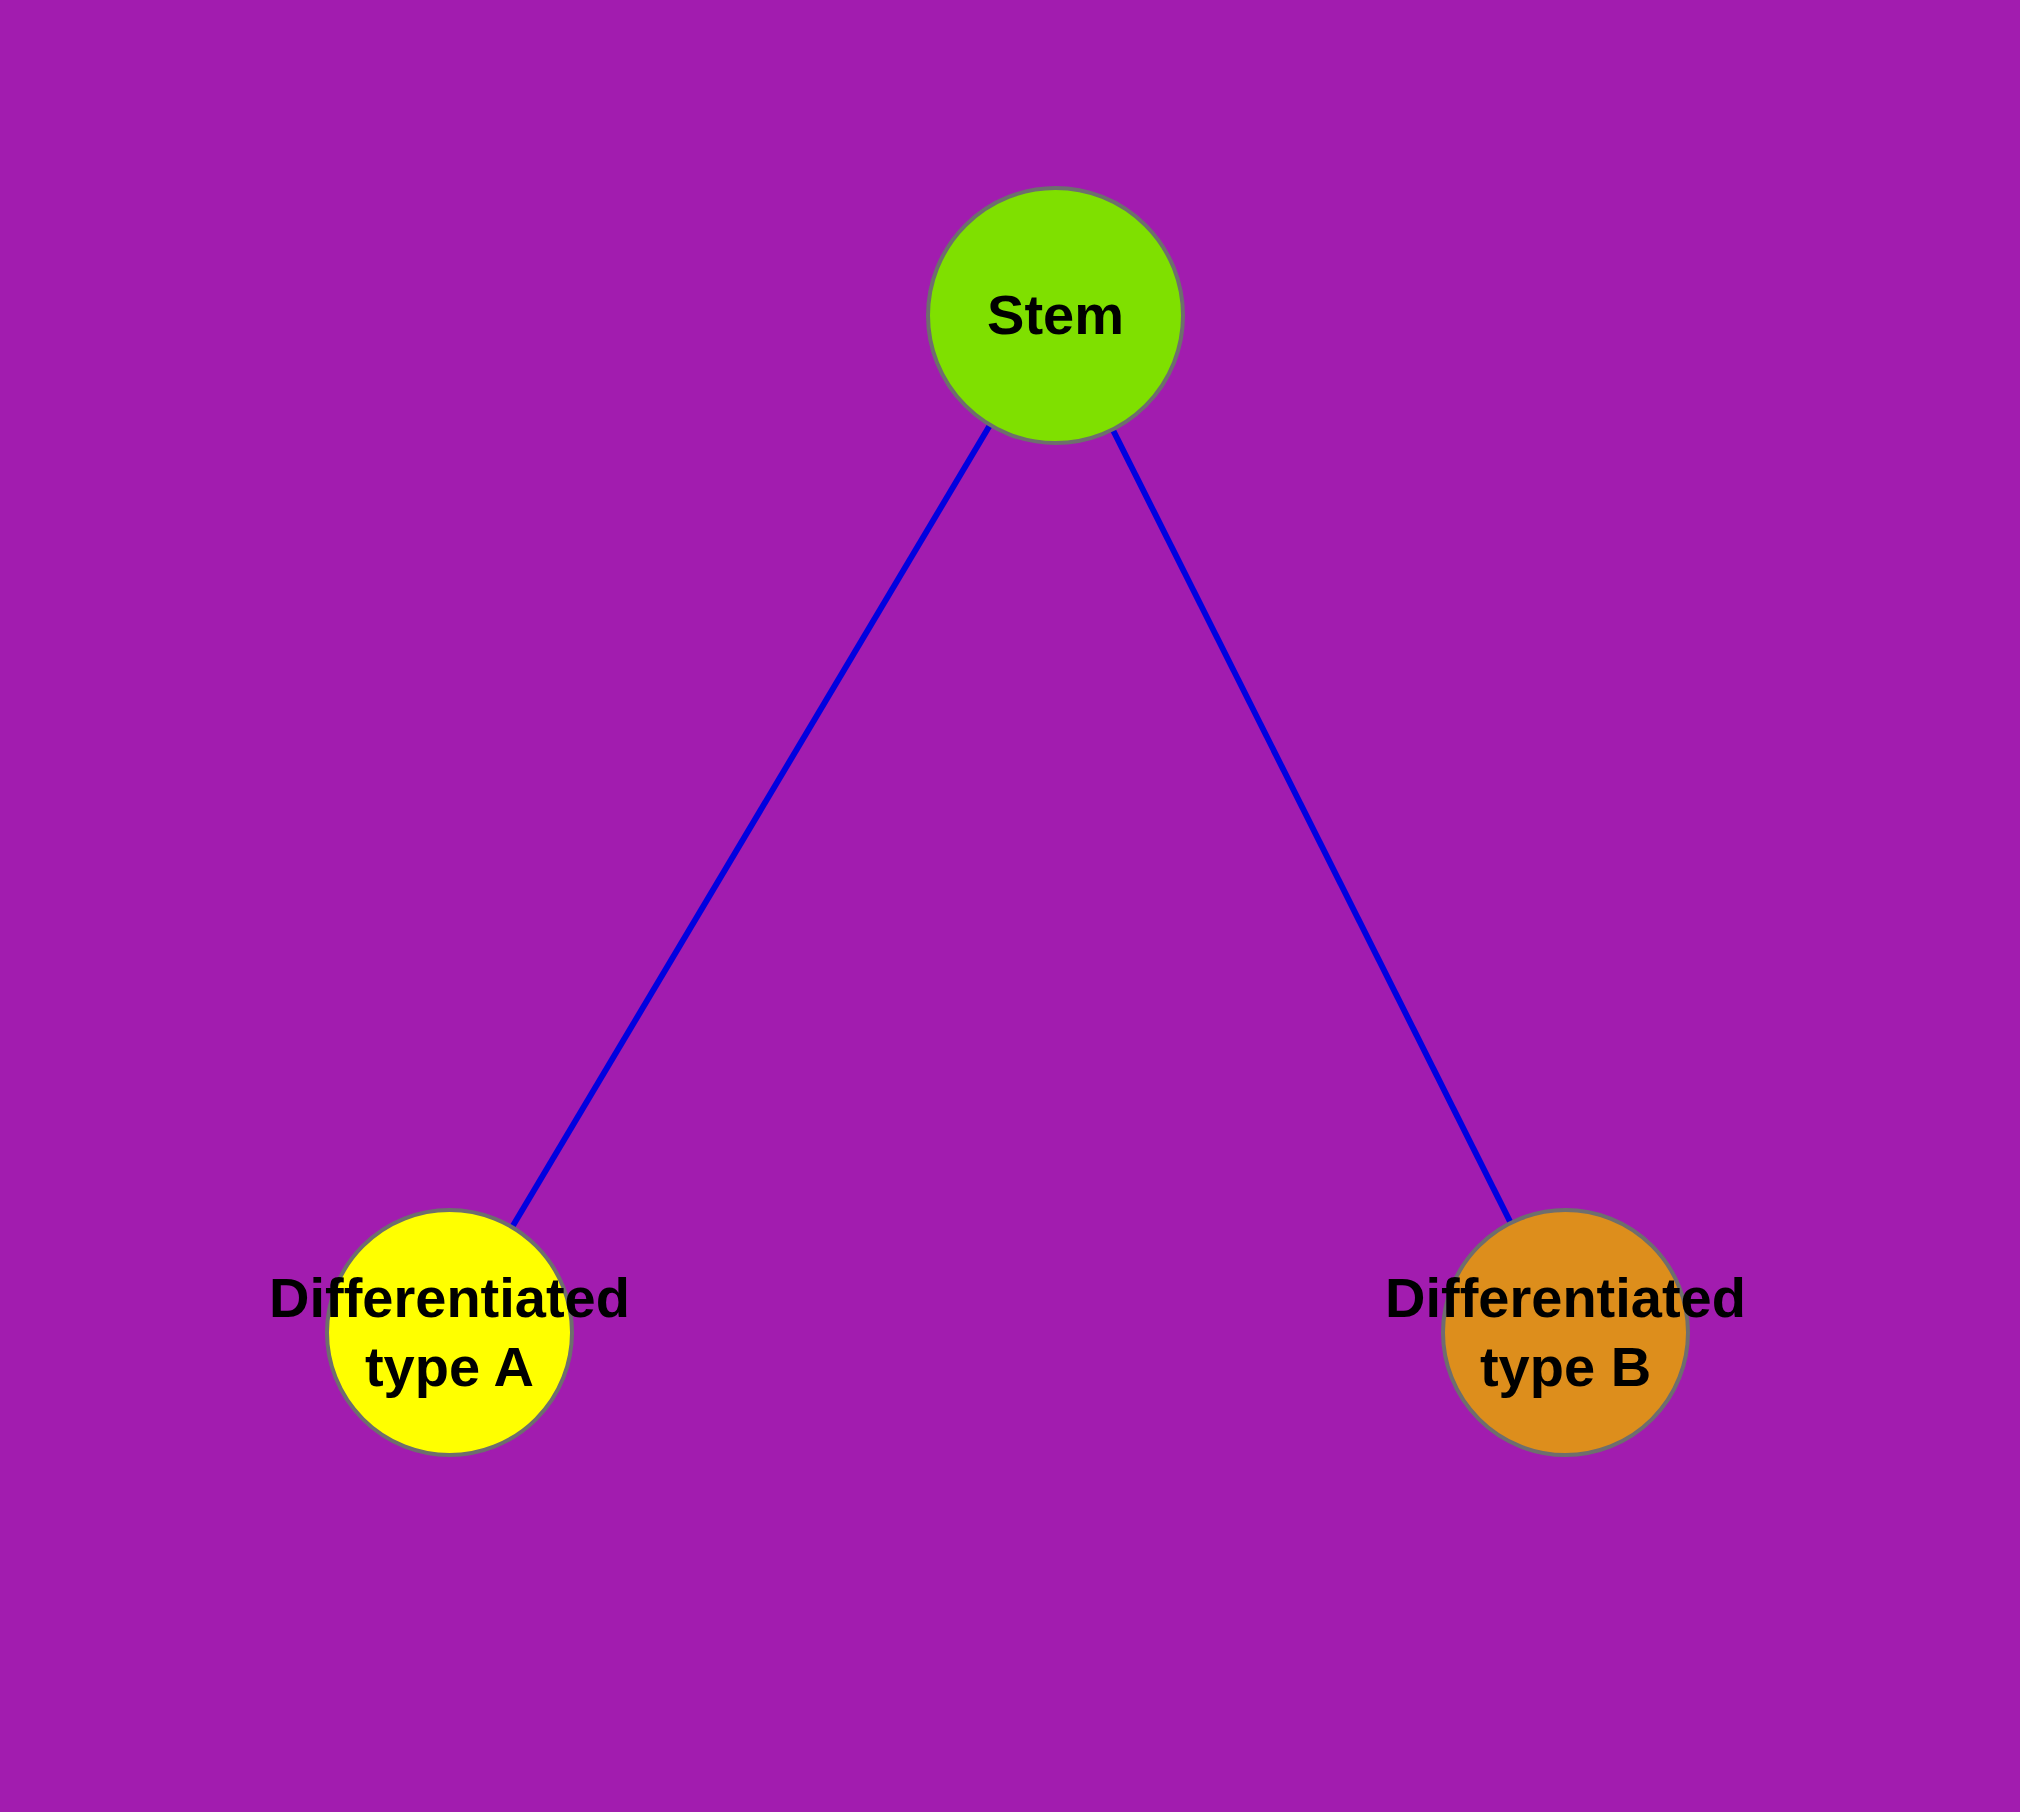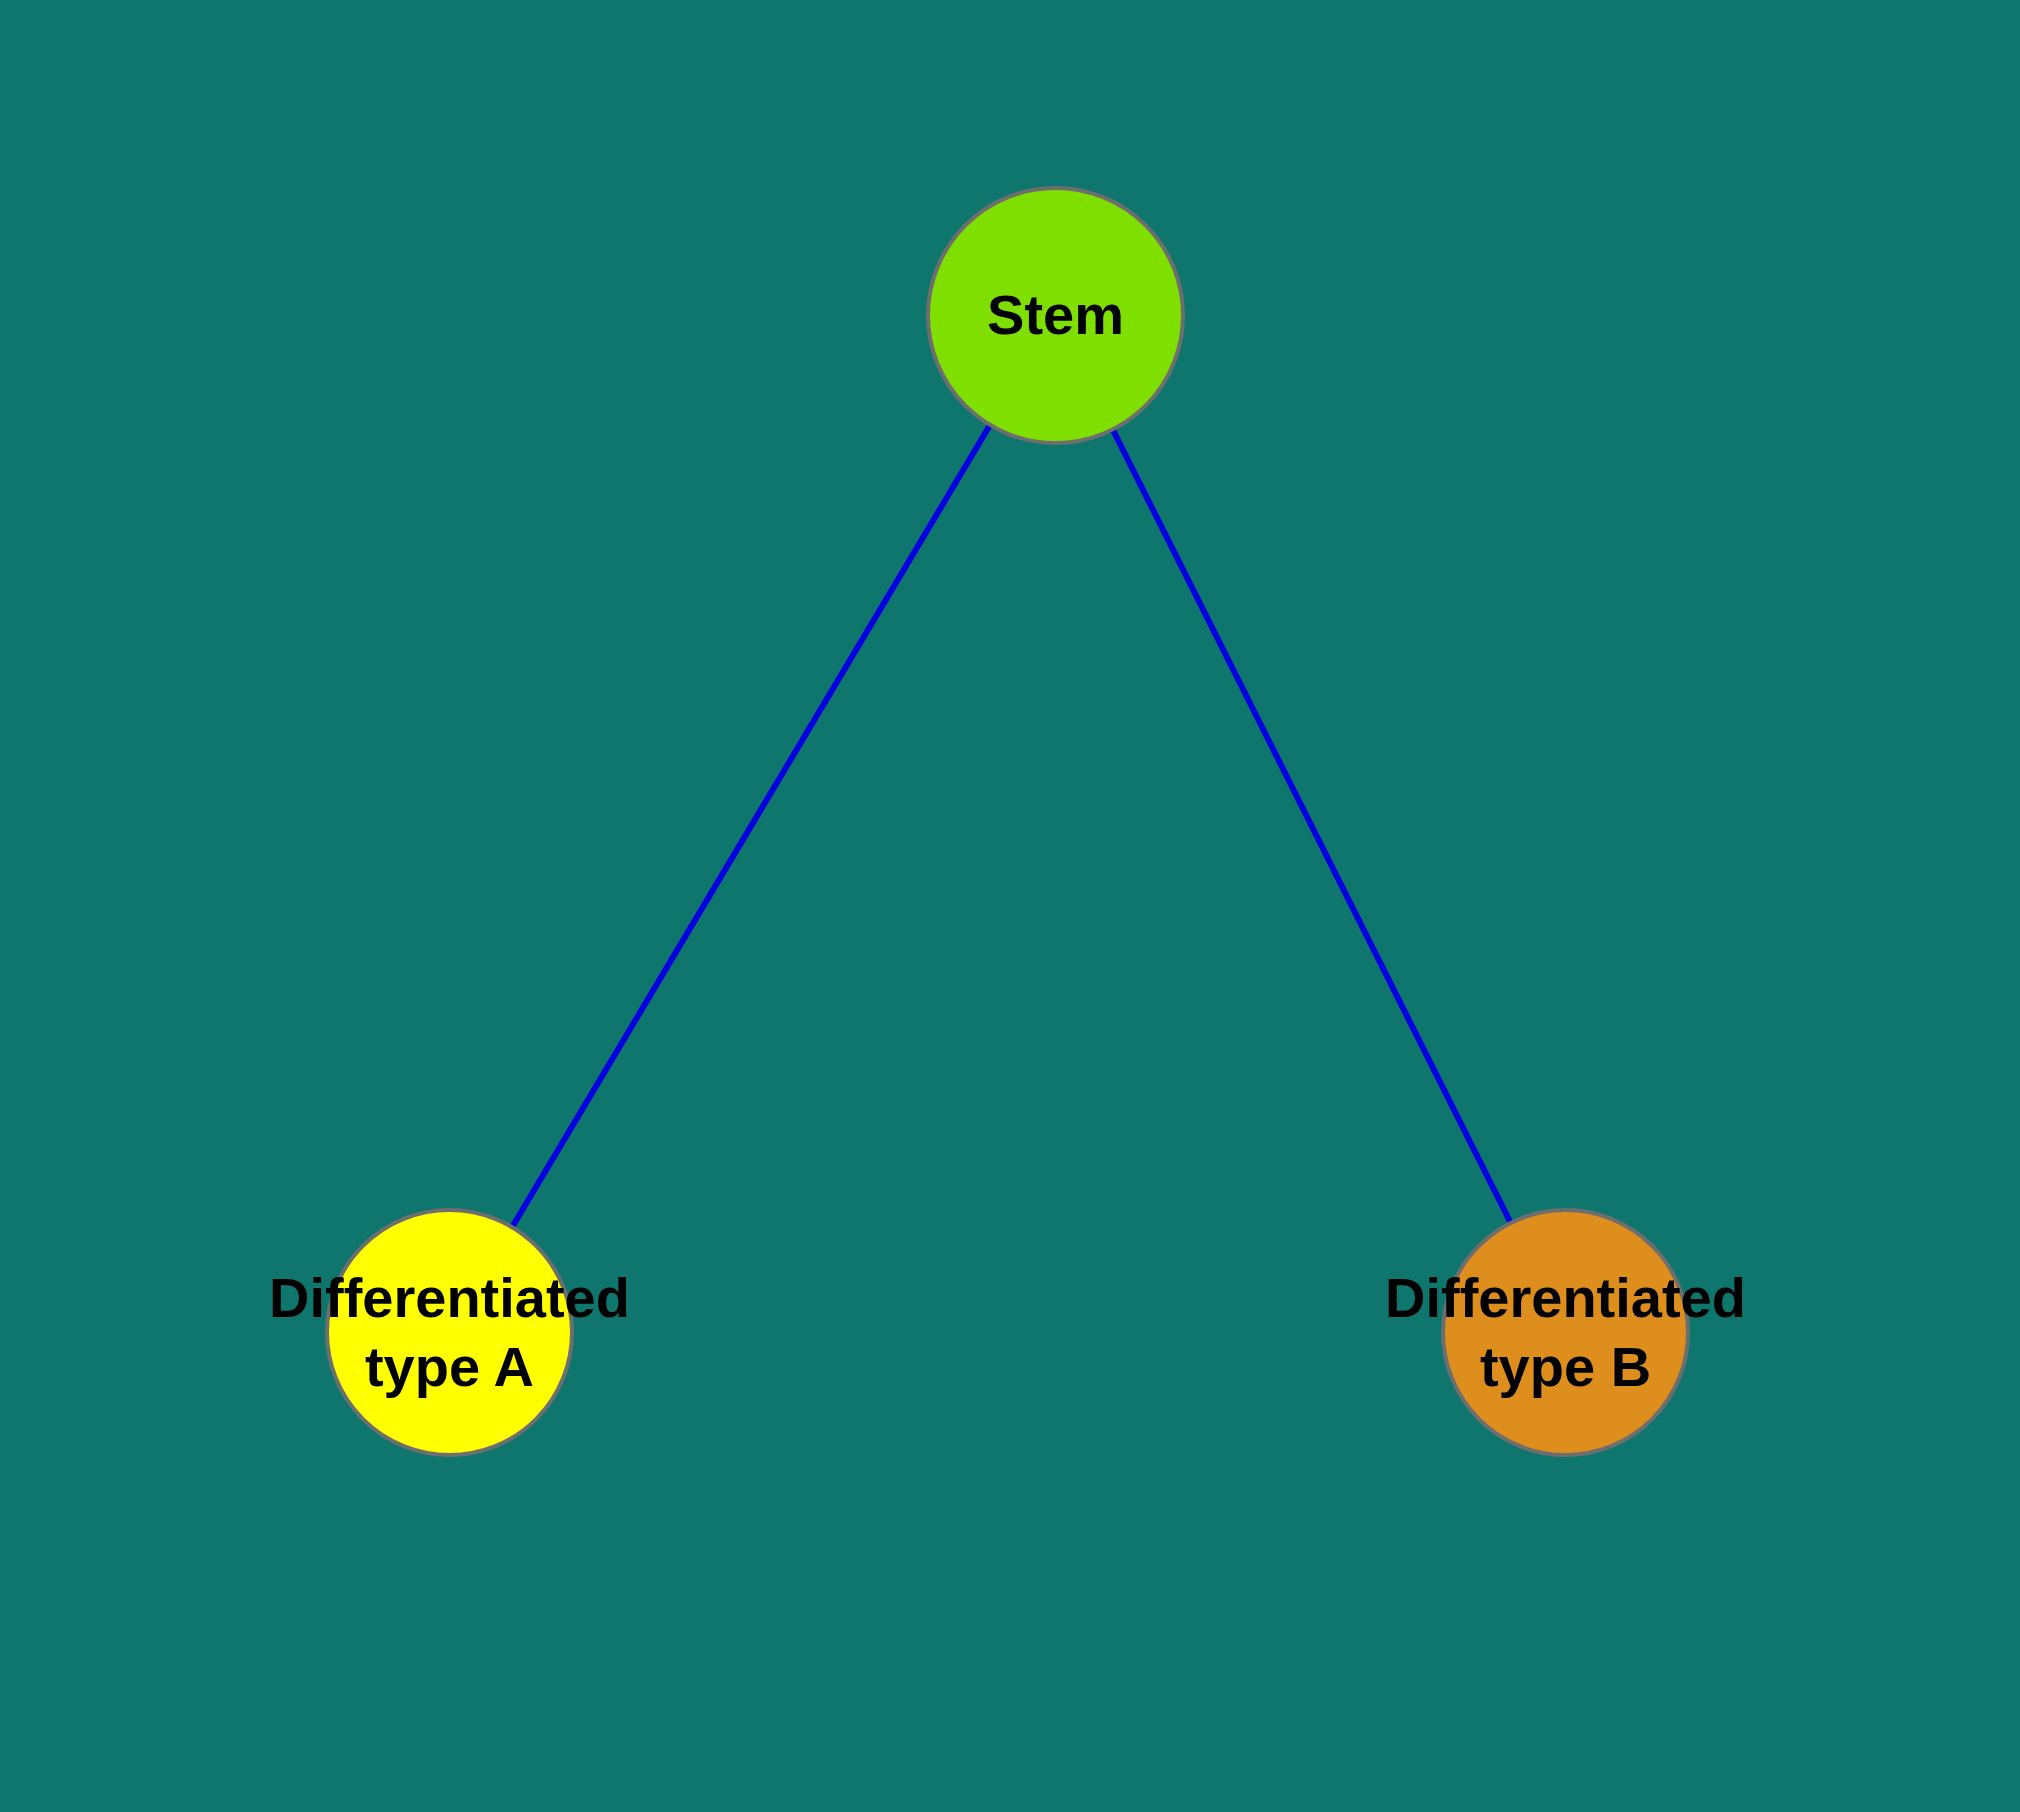--- a/index.html
+++ b/index.html
@@ -60,21 +60,21 @@
   #node-diff-b {
     left: 1441px;
     top: 1208px;
     width: 249px;
     height: 249px;
   }
 </style>
 </head>
 <body>
 
-<div id="canvas" style="background-color: #0f766e;">
+<div id="canvas" style="background-color: #a21caf;">
 
   <svg id="edges-layer" viewBox="0 0 2384 2138" xmlns="http://www.w3.org/2000/svg">
     <line x1="1245" y1="372" x2="530" y2="1572" style="stroke: rgb(0, 0, 224);"></line>
     <line x1="1245" y1="372" x2="1847" y2="1572" style="stroke: rgb(0, 0, 224);"></line>
   </svg>
 
   <div id="node-stem" class="node" style="background-color: rgb(127, 224, 0);">
     <span class="node-label">Stem</span>
   </div>
 

